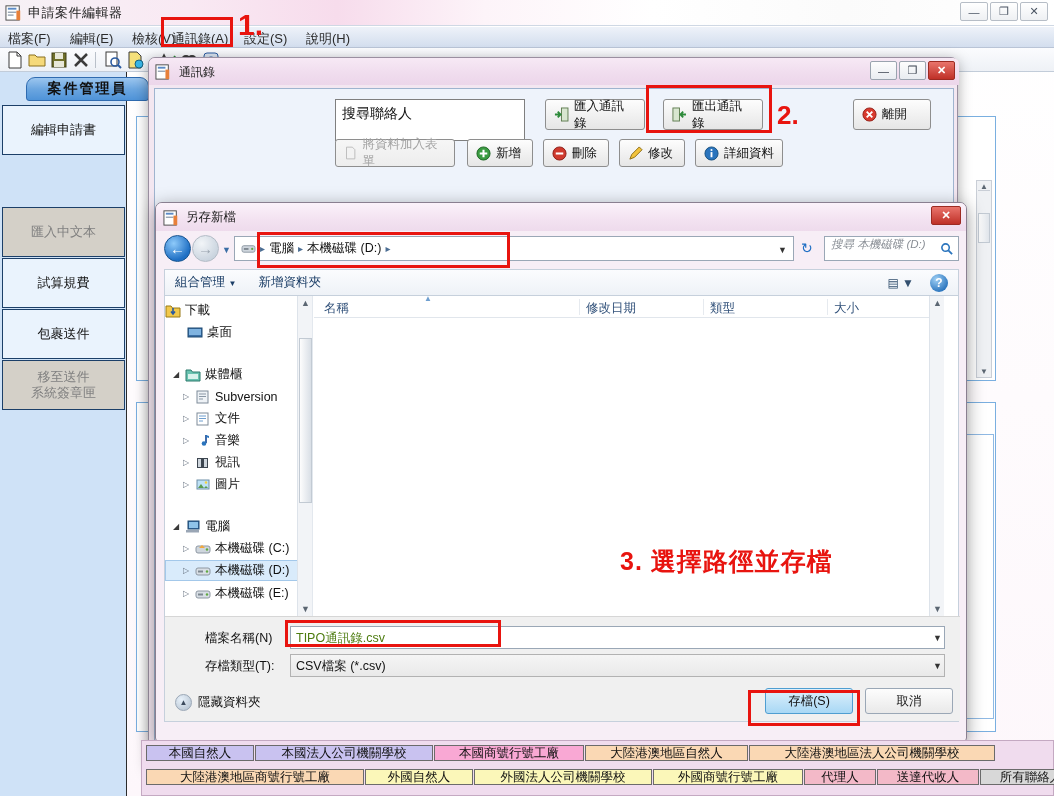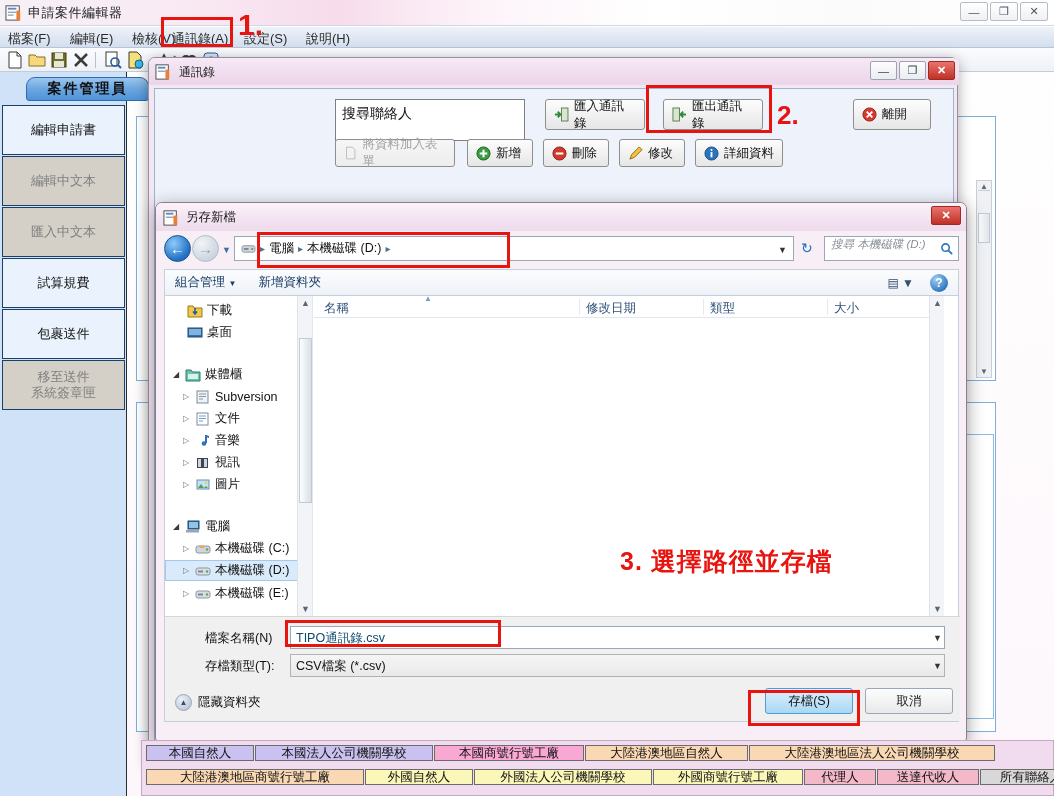--- a/index.html
+++ b/index.html
@@ -253,21 +253,21 @@
     background:#f2f4f7; border-left:1px solid #dde3ea;
   }
   #sv-bottomfill{
     position:absolute; left:0; top:320px; width:795px; height:105px; background:#f0f0f0;
     border-top:1px solid #d6d6d6;
   }
   .fld-label{ position:absolute; font-size:12.5px; color:#111; }
   #fname-input{
     position:absolute; left:125px; top:330px; width:655px; height:23px;
     background:#fff; border:1px solid #9aa7b6;
-    font-size:12.5px; color:#0c4a6e; padding:3px 5px;
+    font-size:12.5px; color:#4d7c0f; padding:3px 5px;
   }
   #ftype-input{
     position:absolute; left:125px; top:358px; width:655px; height:23px;
     background:linear-gradient(180deg,#f5f5f5,#e9e9e9); border:1px solid #b2b2b2;
     font-size:12.5px; color:#111; padding:3px 5px;
   }
   .fld-dd{ position:absolute; right:6px; top:7px; font-size:9px; color:#333; }
   #hide-folders{
     position:absolute; left:10px; top:398px; font-size:12.5px; color:#111;
     display:flex; align-items:center; gap:6px;
@@ -375,21 +375,20 @@
   <div style="position:absolute;left:976px;top:180px;width:16px;height:198px;background:#eff1f4;border:1px solid #c9ced6;">
     <div style="position:absolute;left:1px;top:1px;width:12px;height:9px;border-bottom:1px solid #c9ced6;font-size:8px;text-align:center;color:#5b6672;">▲</div>
     <div style="position:absolute;left:1px;top:32px;width:12px;height:30px;background:linear-gradient(90deg,#fdfdfd,#dfe4ea);border:1px solid #c2cad3;"></div>
     <div style="position:absolute;left:1px;bottom:1px;width:12px;height:9px;font-size:8px;text-align:center;color:#5b6672;">▼</div>
   </div>
   <div style="position:absolute;left:964px;top:434px;width:30px;height:285px;background:#fff;border:1px solid #8fb9e4;"></div>
 
   <div id="sidebar">
     <div id="sidebar-header">案件管理員</div>
     <div class="sb-btn on" style="top:33px">編輯申請書</div>
-    <div class="sb-btn off" style="top:84px">編輯中文本</div>
     <div class="sb-btn off" style="top:135px">匯入中文本</div>
     <div class="sb-btn on" style="top:186px">試算規費</div>
     <div class="sb-btn on" style="top:237px">包裹送件</div>
     <div class="sb-btn off" style="top:288px; white-space:pre-line">移至送件
 系統簽章匣</div>
   </div>
 
   <div id="ab-dialog">
     <div id="ab-titlebar">
       <svg id="ab-icon" viewBox="0 0 20 20">
@@ -521,21 +520,21 @@
     <div id="sv-cmd">
       <span><span>組合管理</span> <span style="font-size:8px">▼</span></span>
       <span>新增資料夾</span>
       <span id="view-icon">▤ ▼</span>
       <span id="help-icon">?</span>
     </div>
 
     <div id="sv-panes">
 
       <div id="tree-pane">
-        <div class="tree-row" style="top:4px;padding-left:22px">
+        <div class="tree-row" style="top:4px;">
           <svg class="ic" viewBox="0 0 16 14">
               <path d="M1 2h5l1.5 2H15v9H1z" fill="#f2c84a" stroke="#9a7a17"></path>
               <path d="M8 4 V9 M6 7.5 L8 10 L10 7.5" stroke="#2a5aa0" stroke-width="1.6" fill="none"></path>
             </svg>
           <span>下載</span>
         </div>
         <div class="tree-row" style="top:26px;padding-left:22px">
           <svg class="ic" viewBox="0 0 16 14">
               <rect x="1" y="2" width="14" height="9" fill="#3a6ea5" stroke="#1d4870"></rect>
               <rect x="2" y="3" width="12" height="6" fill="#7fb3e0"></rect>

